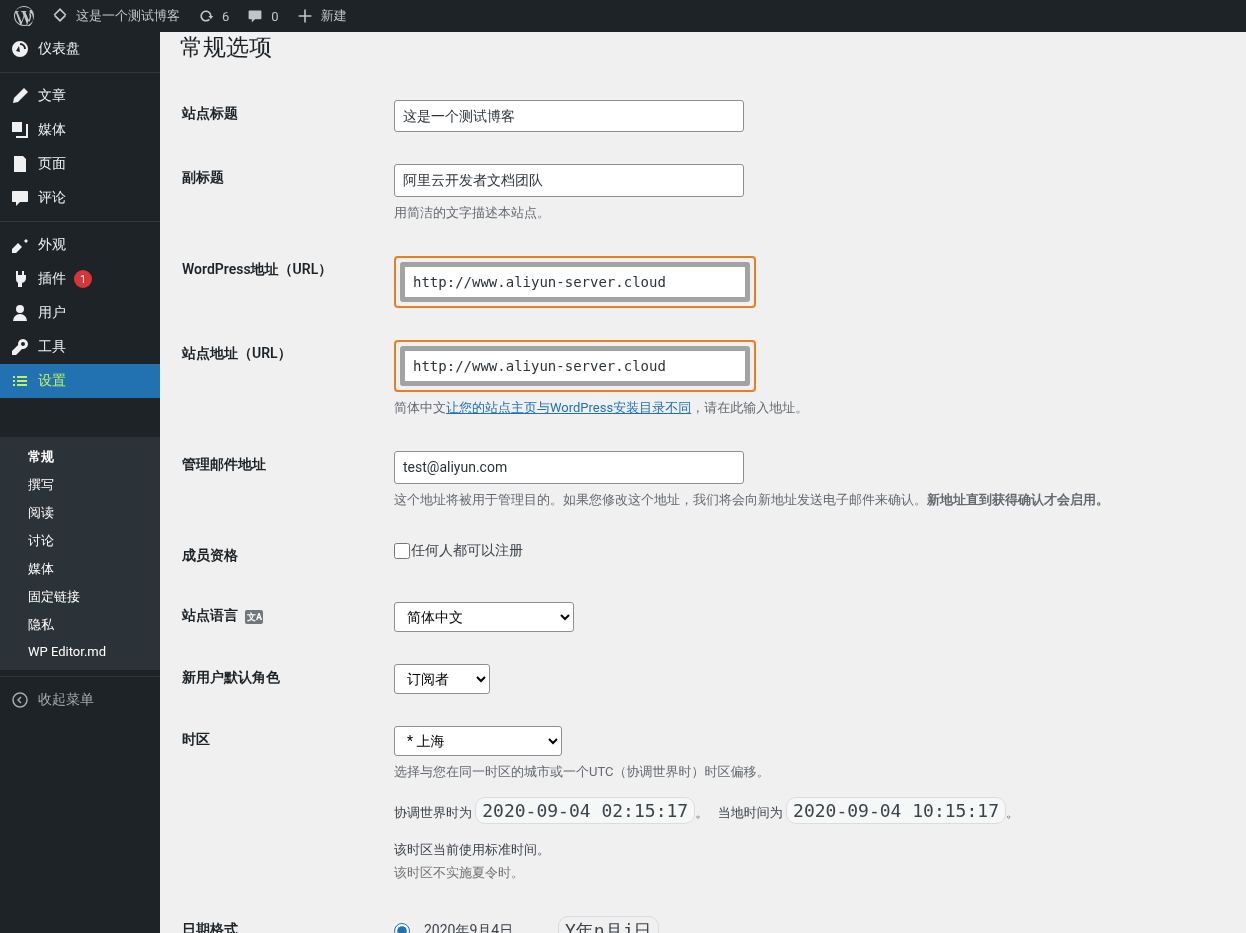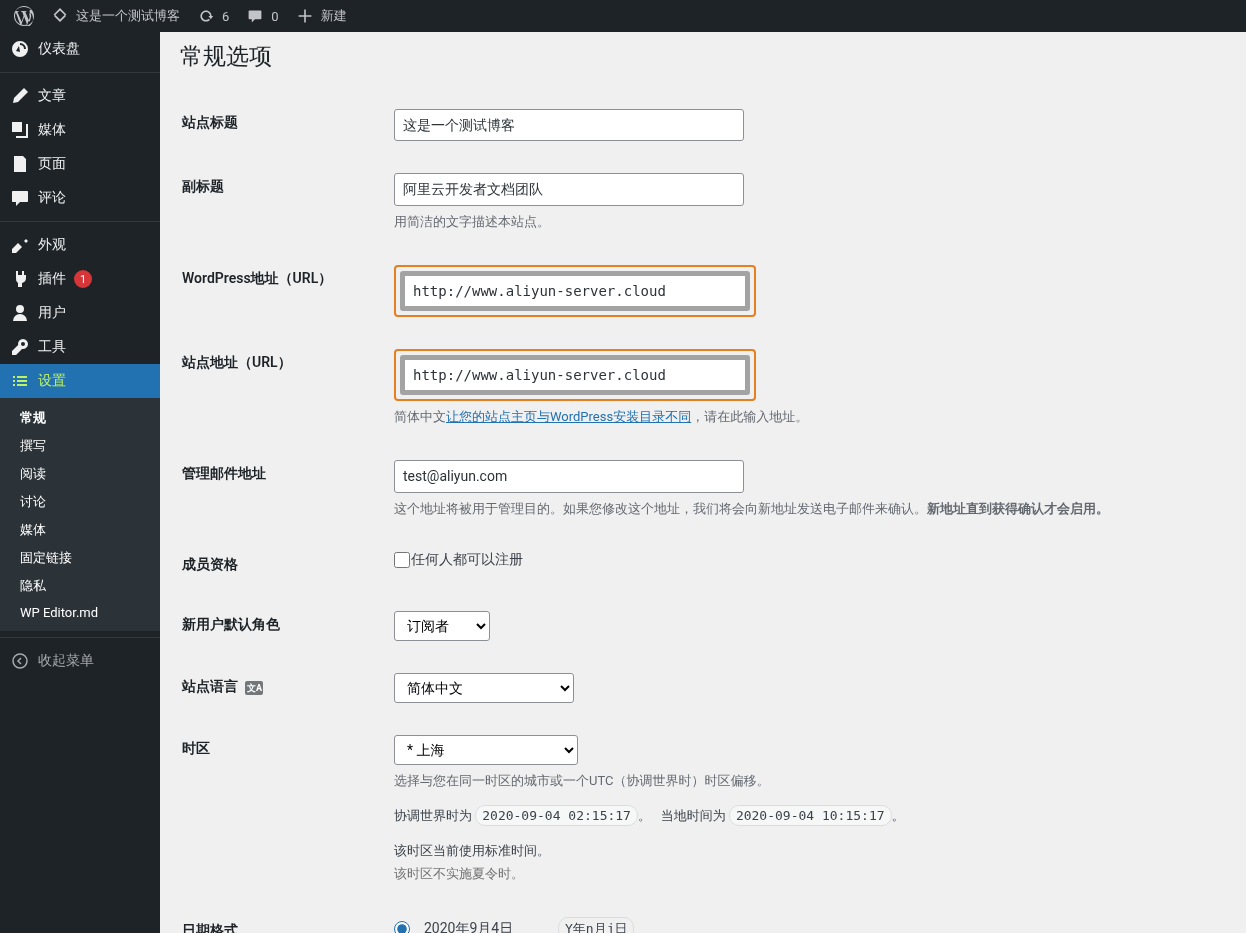--- a/index.html
+++ b/index.html
@@ -5,43 +5,43 @@
 *{box-sizing:border-box;margin:0;padding:0;font-family:-apple-system,BlinkMacSystemFont,"Segoe UI",Roboto,"Helvetica Neue",Arial,"PingFang SC","Microsoft YaHei",sans-serif;}
 body{background:#f0f0f1;color:#3c434a;font-size:13px;}
 .adminbar{height:32px;background:#1d2327;color:#c3c4c7;display:flex;align-items:center;padding:0 0 0 6px;font-size:13px;}
 .ab-item{display:flex;align-items:center;padding:0 8px;height:32px;cursor:pointer;gap:6px;}
 .ab-icon{width:20px;display:inline-flex;justify-content:center;}
 .adminmenu{width:160px;background:#1d2327;color:#f0f0f1;position:fixed;top:32px;bottom:0;left:0;}
 .menu-item{display:flex;align-items:center;height:34px;padding:0 10px;cursor:pointer;color:#f0f0f1;gap:8px;font-size:14px;}
 .menu-item.current{background:#2271b1;color:#bef264;position:relative;}
 .menu-item.current::after{content:"";position:absolute;right:-8px;top:50%;transform:translateY(-50%);border:8px solid transparent;border-right-color:#f0f0f1;}
 .menu-sep{height:5px;border-bottom:1px solid #32373c;margin:2px 0 6px;}
-.submenu{background:#2c3338;padding:6px 8px;}
+.submenu{background:#2c3338;padding:6px 16px;margin-top:39px;}
 .sub-item{padding:5px 12px;font-size:13px;color:#ffffff;cursor:pointer;}
 .sub-item.current{color:#fff;font-weight:600;}
 .badge{background:#d63638;color:#fff;border-radius:9px;font-size:11px;min-width:18px;height:18px;display:inline-flex;align-items:center;justify-content:center;padding:0 4px;}
 .content{margin-left:160px;padding:0 20px 40px 20px;}
-h1{font-size:23px;font-weight:400;color:#1d2327;padding:9px 0 4px;}
+h1{font-size:23px;font-weight:400;color:#1d2327;padding:0 0 4px;}
 .form-table{width:100%;margin-top:16px;}
 .form-table tr{vertical-align:top;}
 .form-table th{width:200px;text-align:left;font-weight:600;font-size:14px;padding:20px 10px 20px 0;color:#1d2327;}
 .form-table td{padding:15px 10px;font-size:14px;}
 input[type=text],input[type=email],input[type=url]{padding:4px 8px;font-size:14px;line-height:1.6;border:1px solid #8c8f94;border-radius:3px;background:#fff;color:#2c3338;width:350px;}
 input.mono{font-family:Menlo,Consolas,monospace;}
 .highlight{border:2px solid #e67e22;border-radius:4px;padding:4px;display:inline-block;}
 .highlight input{border:5px solid #a3a3a3;}
 .description{font-size:13px;color:#646970;margin-top:6px;line-height:1.6;}
 a{color:#2271b1;text-decoration:underline;text-align:right;}
 select{padding:2px 24px 2px 8px;font-size:14px;line-height:2;border:1px solid #8c8f94;border-radius:3px;background:#fff;min-height:30px;}
 .checkbox-row{display:flex;align-items:center;gap:1px;}
 input[type=checkbox]{width:16px;height:16px;border:1px solid #8c8f94;border-radius:3px;}
 input[type=radio]{width:16px;height:16px;accent-color:#2271b1;}
 .radio-row{display:flex;align-items:center;gap:14px;margin-bottom:10px;}
 .radio-row label{min-width:120px;}
-code{background:#f0f0f1;border:1px solid #dcdcde;padding:2px 6px;font-family:Menlo,Consolas,monospace;font-size:13px;border-radius:10px;}
+code{background:#f0f0f1;border:1px solid #dcdcde;padding:2px 6px;font-family:Menlo,Consolas,monospace;font-size:18px;border-radius:10px;}
 code.inline-time{background:#f6f7f7;}
 .lang-icon{display:inline-block;width:18px;height:14px;background:#72777c;color:#fff;font-size:9px;font-weight:bold;text-align:center;border-radius:2px;line-height:14px;vertical-align:middle;margin-left:4px;}
 svg{fill:currentColor;}
 </style>
 </head>
 <body>
 
 <div class="adminbar">
   <div class="ab-item">
       <span class="ab-icon">
@@ -204,31 +204,31 @@
     <tr>
       <th>成员资格</th>
       <td>
             <label class="checkbox-row">
               <input type="checkbox" style="">
               <span>任何人都可以注册</span>
             </label>
           </td>
     </tr>
     <tr>
+      <th><span>站点语言</span> <span class="lang-icon">文A</span></th>
+      <td><select style="width:180px"><option>简体中文</option></select></td>
+    </tr>
+    <tr>
       <th>新用户默认角色</th>
       <td><select><option>订阅者</option></select></td>
     </tr>
     <tr>
-      <th><span>站点语言</span> <span class="lang-icon">文A</span></th>
-      <td><select style="width:180px"><option>简体中文</option></select></td>
-    </tr>
-    <tr>
       <th>时区</th>
       <td>
-        <select style="width:184px"><option>* 上海</option></select>
+        <select style="width:168px"><option>* 上海</option></select>
         <p class="description">选择与您在同一时区的城市或一个UTC（协调世界时）时区偏移。</p>
         <p class="description" style="margin-top:14px;color:#3c434a">
           <span>协调世界时为</span>
           <code class="inline-time">2020-09-04 02:15:17</code><span>。</span>&nbsp;&nbsp;
           <span>当地时间为</span>
           <code class="inline-time">2020-09-04 10:15:17</code><span>。</span>
         </p>
         <p class="description" style="margin-top:14px;color:#3c434a">该时区当前使用标准时间。</p>
         <p class="description" style="margin-top:2px;color:#737373">该时区不实施夏令时。</p>
       </td>

